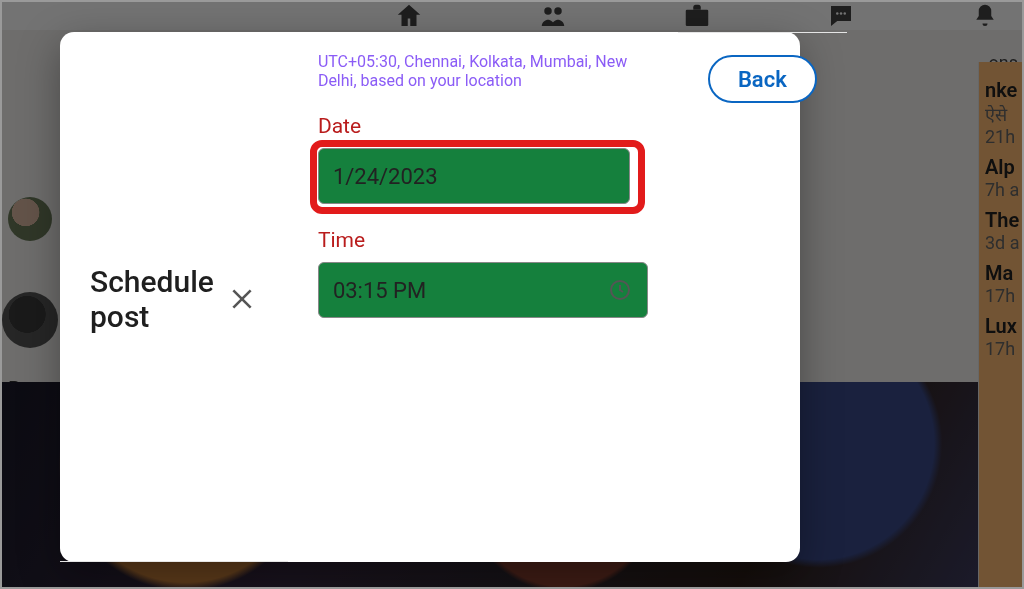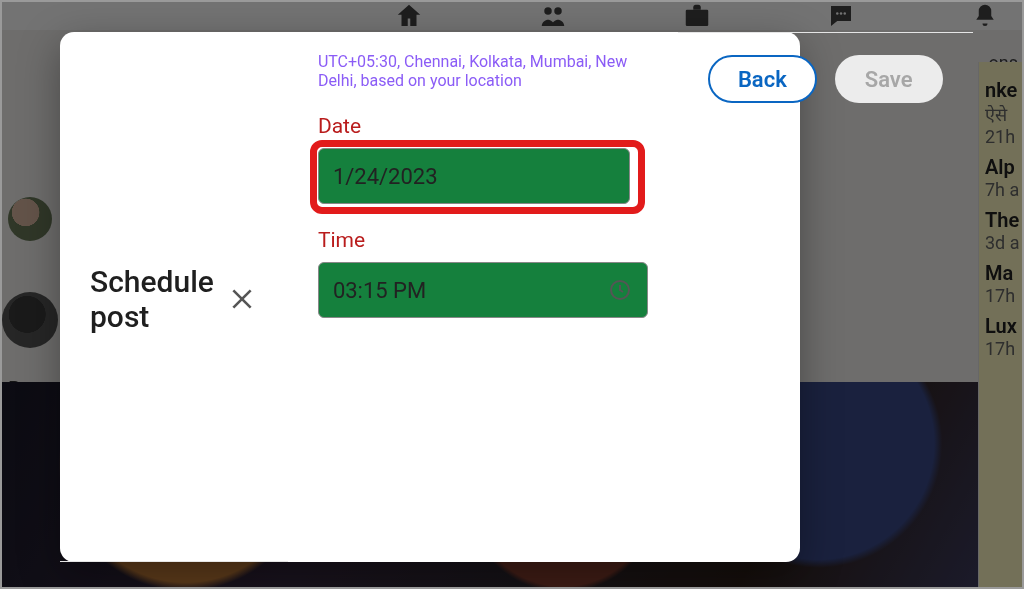--- a/index.html
+++ b/index.html
@@ -68,21 +68,21 @@
       background:
         radial-gradient(circle at 18% 40%, #c9803a 0 14%, transparent 15%),
         radial-gradient(circle at 55% 55%, #8b3f2f 0 16%, transparent 17%),
         radial-gradient(circle at 80% 30%, #3a4a8a 0 14%, transparent 15%),
         linear-gradient(120deg, #1a1a2a, #37283f 35%, #2e2730 55%, #30211a 75%, #3f406a 100%);
     }
     .bg-right {
       position: absolute;
       right: 0; top: 60px; bottom: 0;
       width: 44px;
-      background: #fef9c3;
+      background: #fdba74;
       border-left: 1px solid #e5e5e5;
       padding-top: 10px;
     }
     .bg-right-label {
       position: absolute;
       top: 50px; right: 4px;
       color: #444;
       font-size: 18px;
     }
     .r-item { padding: 6px 4px 2px 6px; color: #222; }
@@ -173,21 +173,20 @@
       transform: translateY(-50%);
       width: 24px; height: 24px;
       pointer-events: none;
     }
     .clock-icon svg { width: 24px; height: 24px; stroke: #555; fill: none; stroke-width: 2; }
     .modal-footer {
       border-top: 1px solid #e5e5e5;
       padding: 22px 30px 16px;
       display: flex;
       justify-content: flex-end;
-      gap: 18px;
     }
     .btn {
       height: 48px;
       border-radius: 999px;
       font-size: 22px;
       font-weight: 600;
       padding: 0 28px;
       display: inline-flex;
       align-items: center;
       justify-content: center;
@@ -305,16 +304,15 @@
         <svg viewBox="0 0 24 24">
             <circle cx="12" cy="12" r="9"></circle>
             <path d="M12 7v5l3 2"></path>
           </svg>
       </span>
     </div>
   </div>
 
   <div class="modal-footer">
     <div class="btn btn-back">Back</div>
-    <div class="btn btn-save">Save</div>
   </div>
 
 </div>
 
 </body></html>

